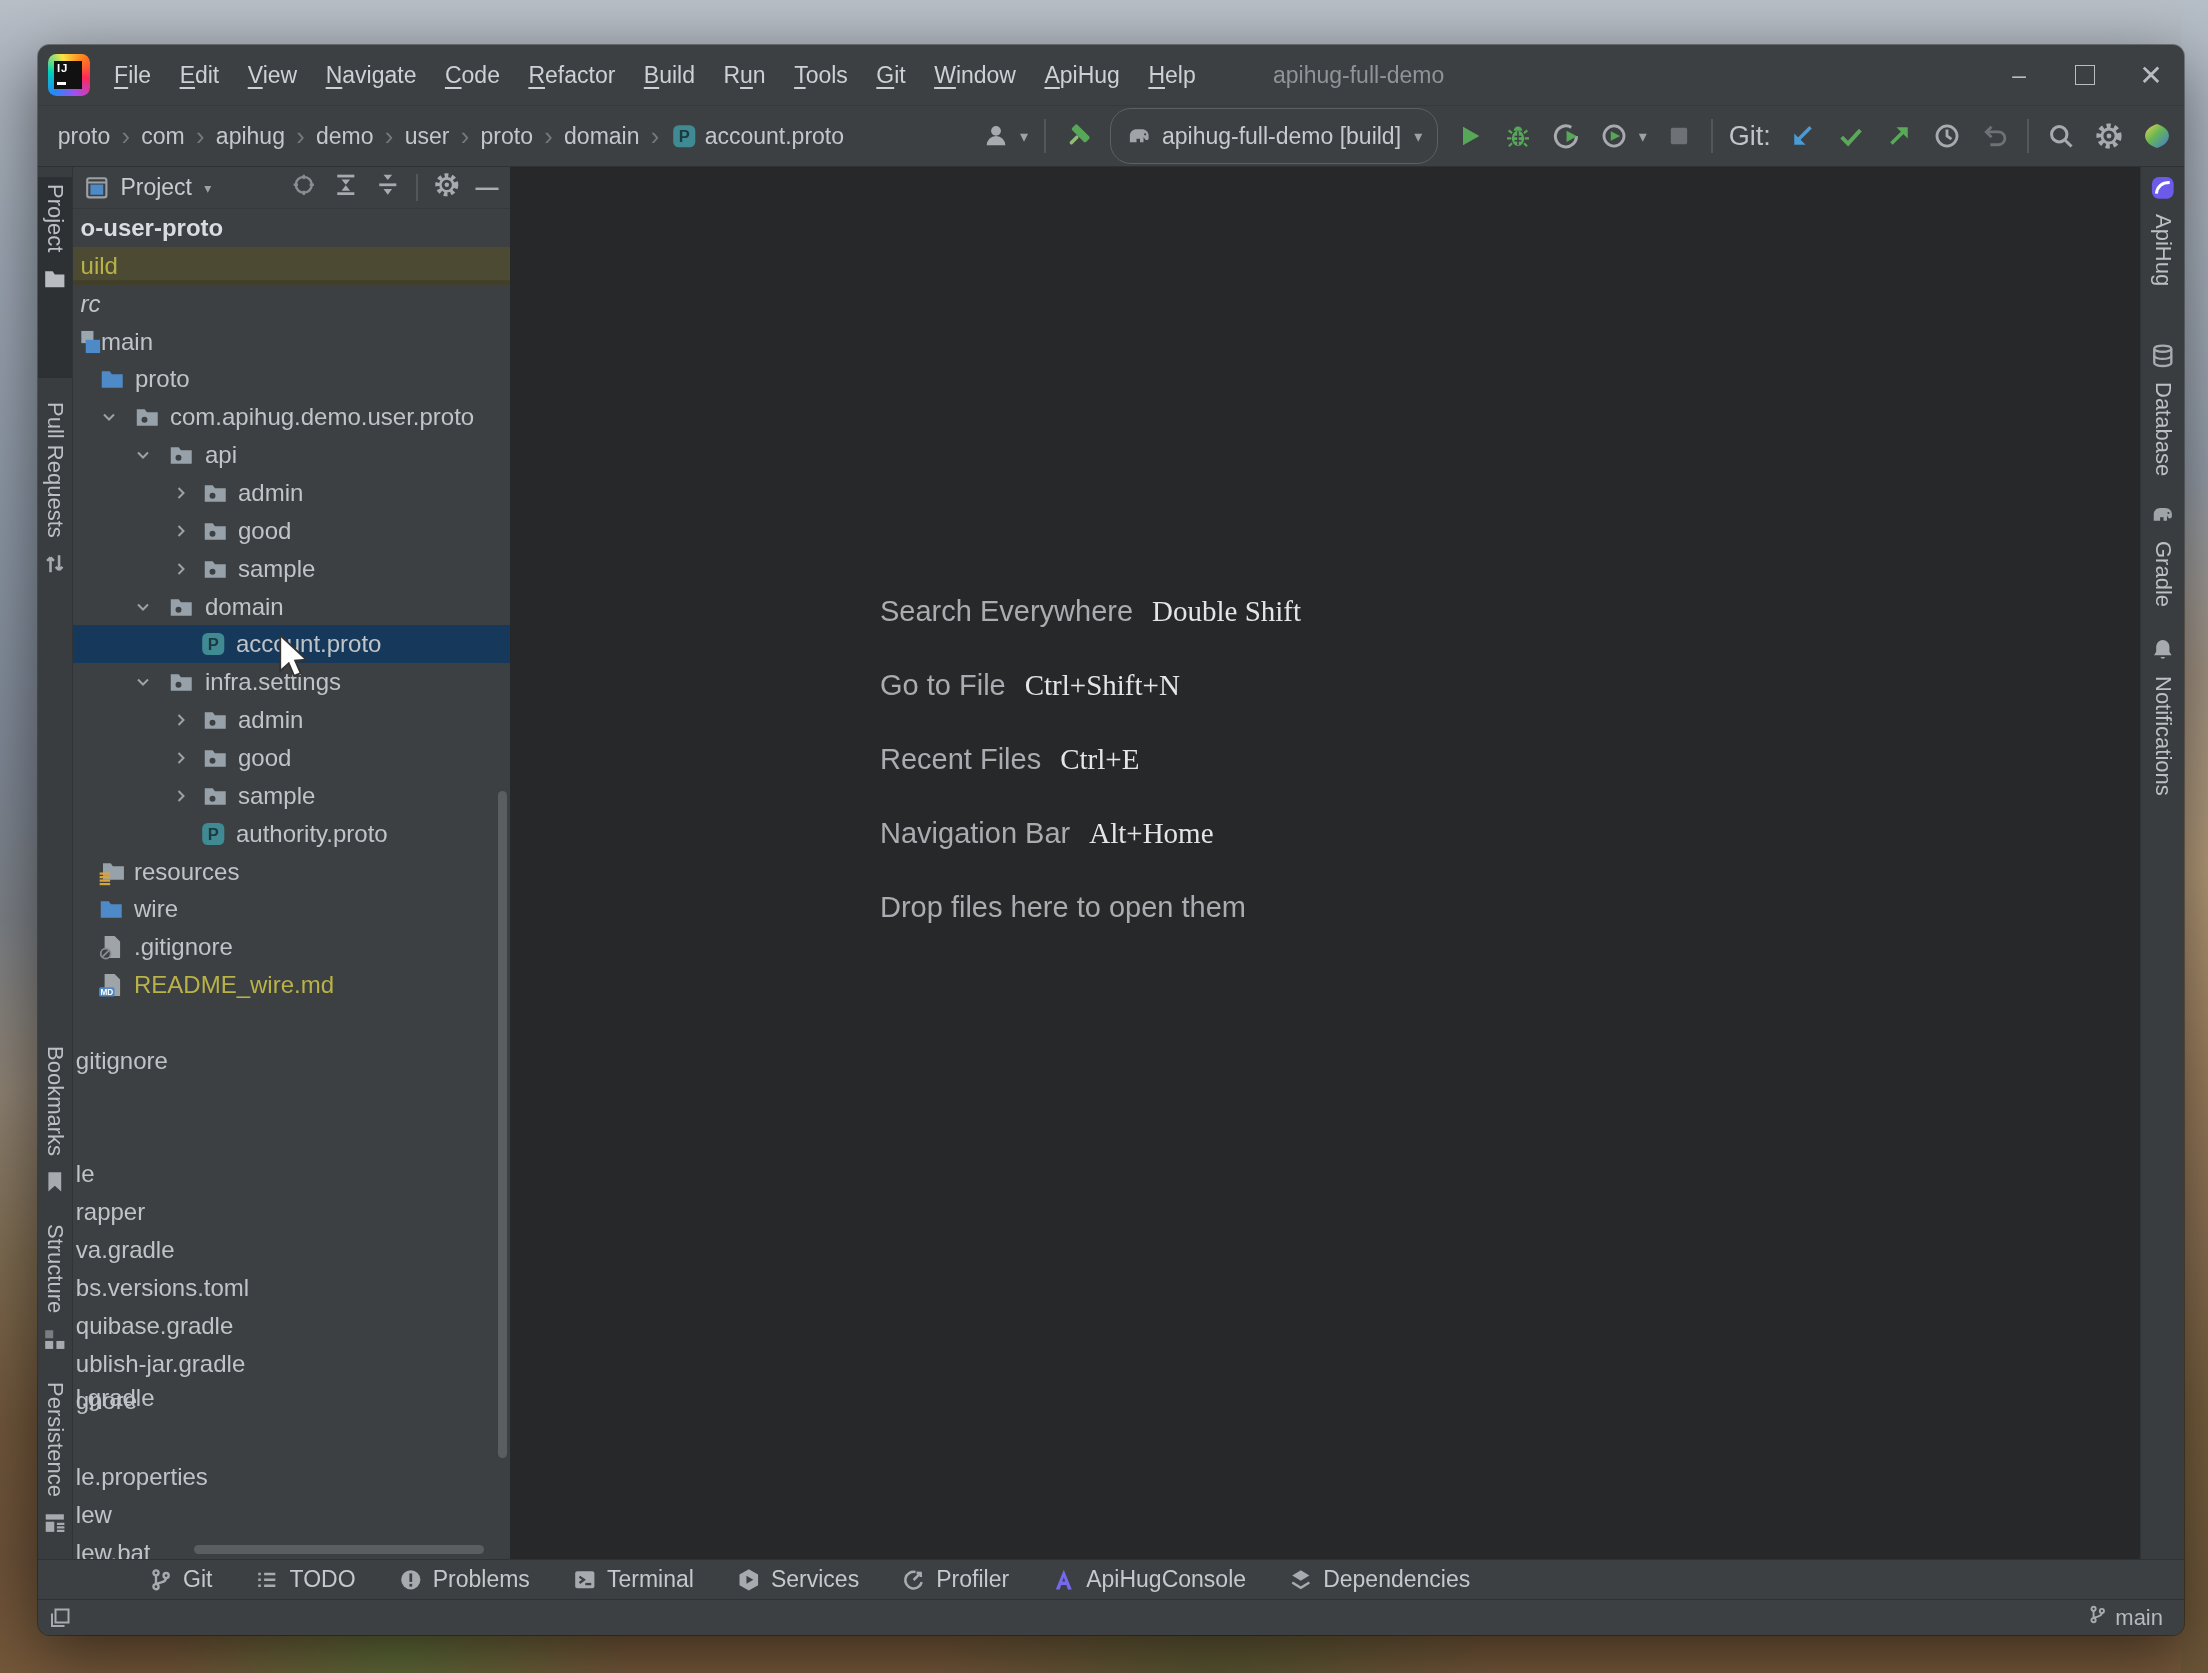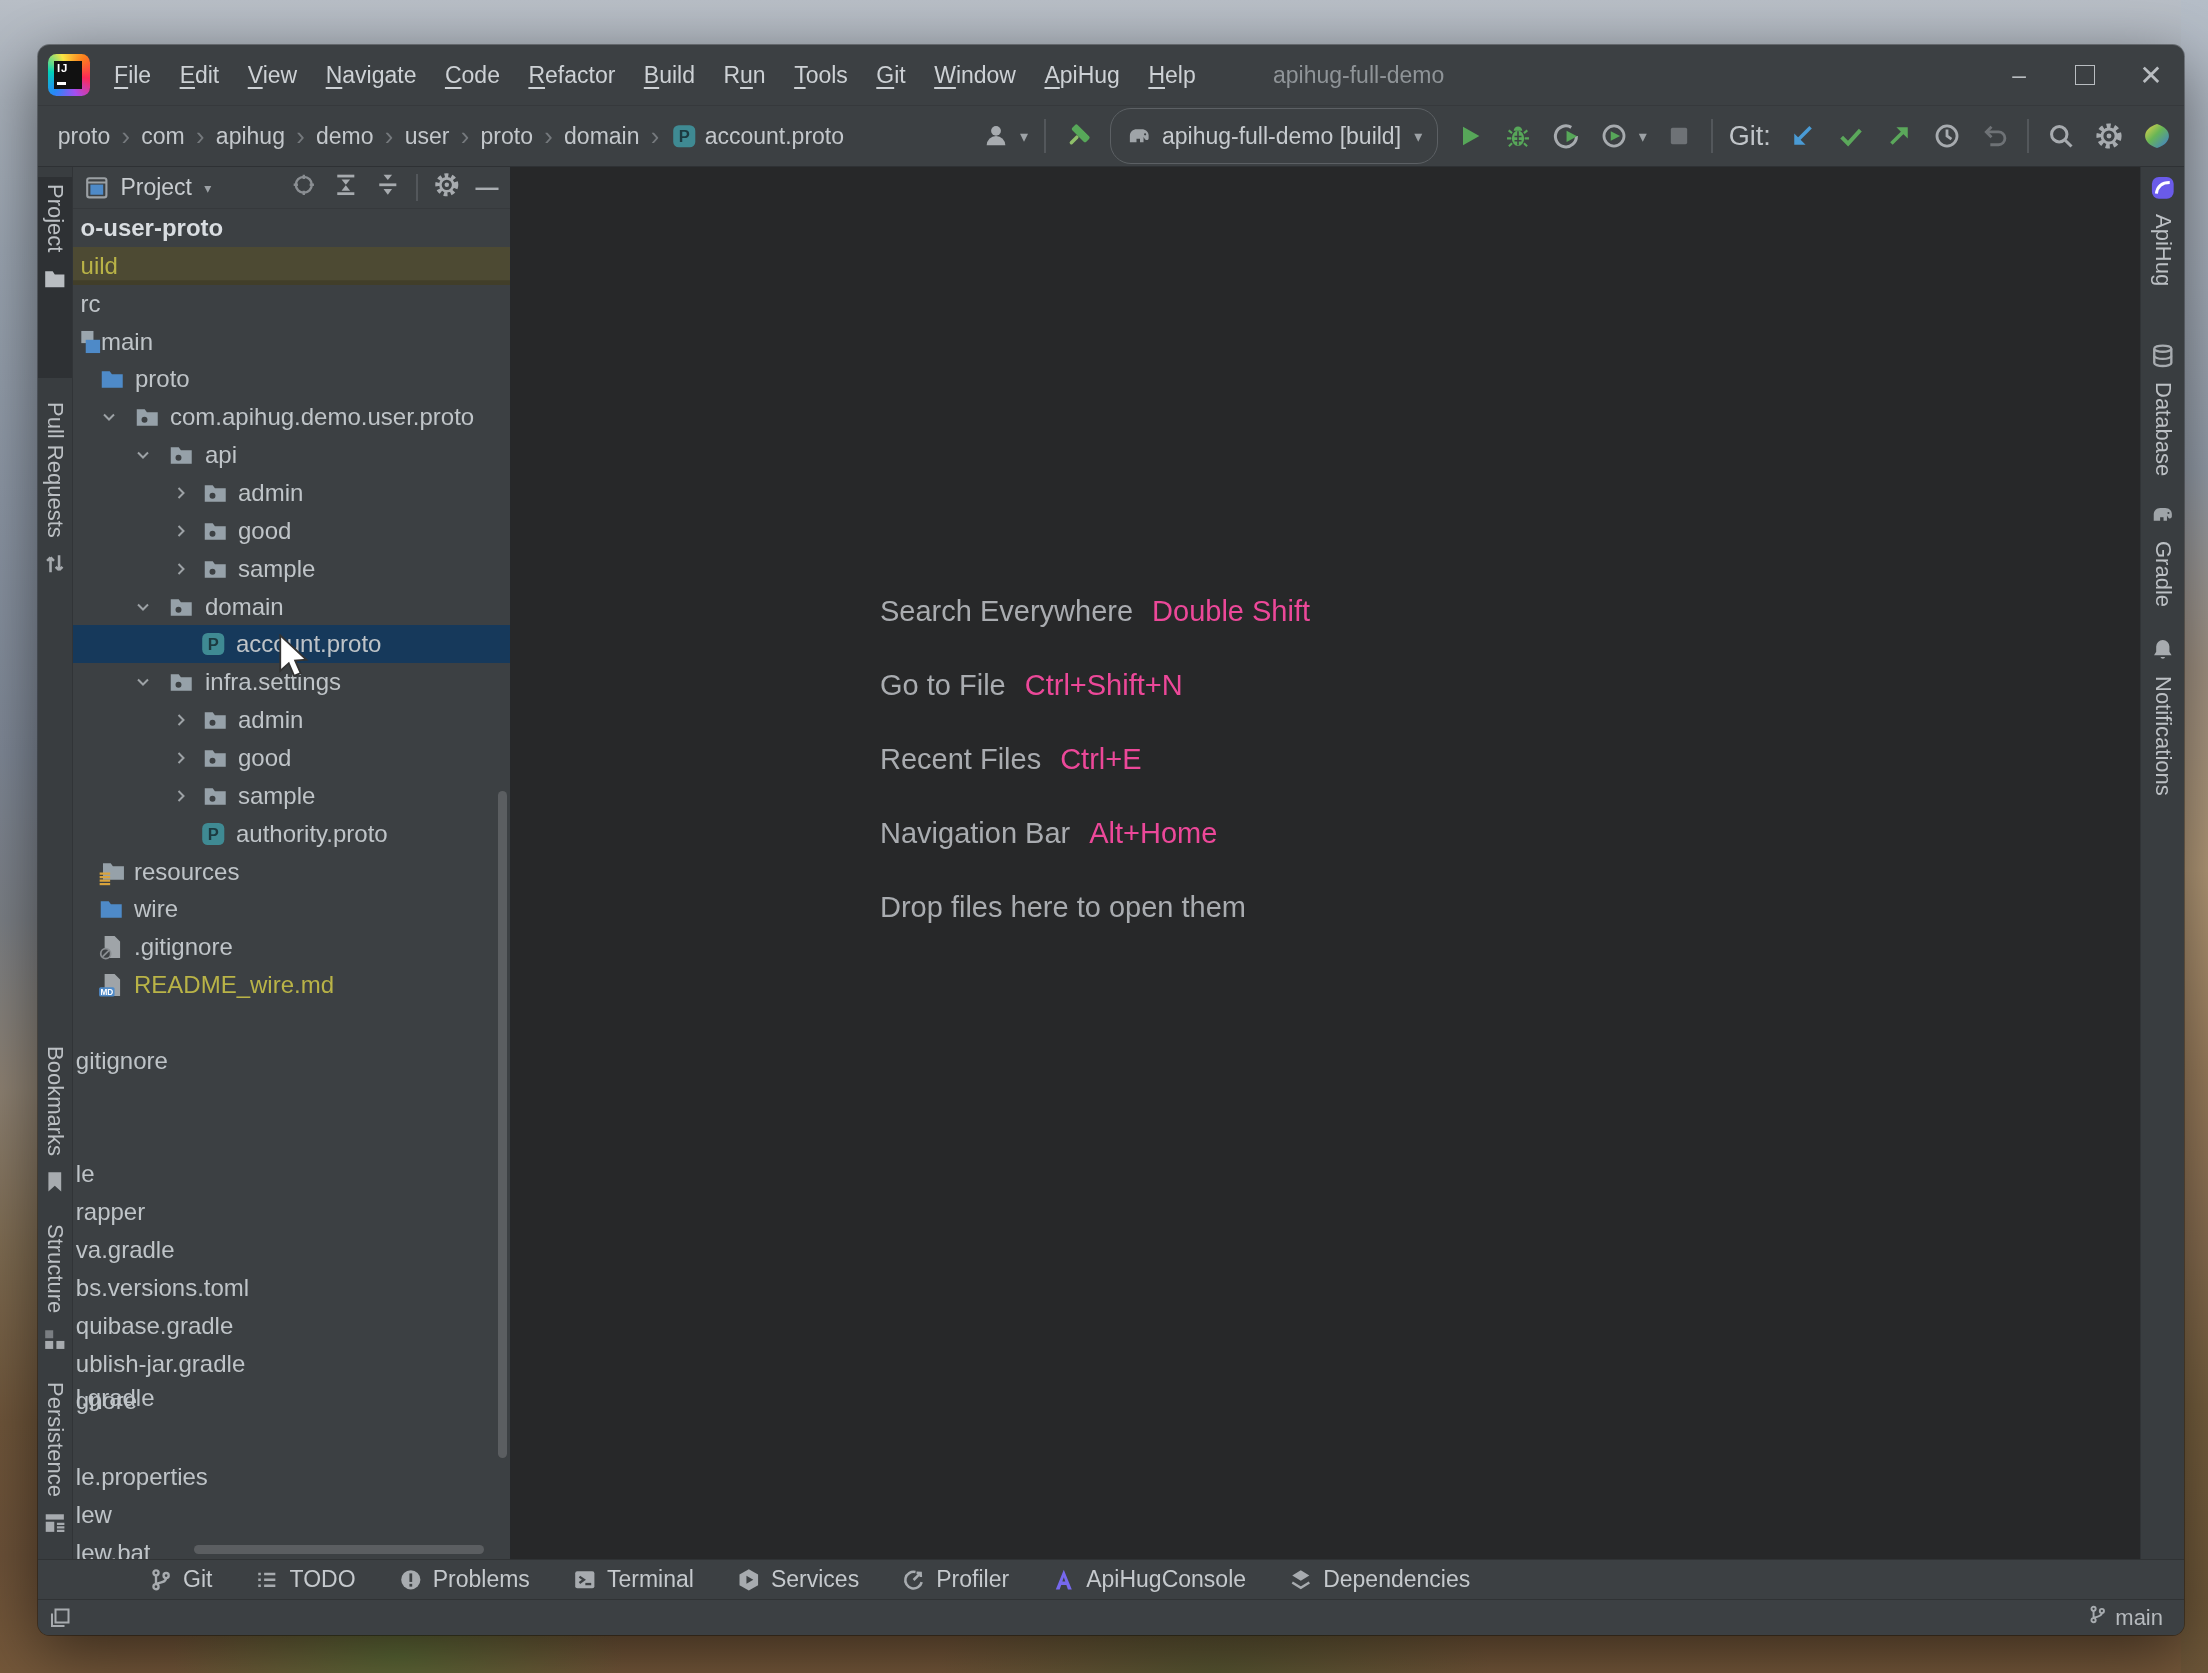--- a/index.html
+++ b/index.html
@@ -77,21 +77,21 @@
   .tlabel { position:absolute; top:50%; transform:translateY(-50%); font-size:24px; color:#BFC4C8; white-space:nowrap; }
   .tlabel.bold { font-weight:bold; color:#D9DDE1; }
   .tlabel.olivetext { color:#B9B347; }
   .vscroll { position:absolute; right:2.8px; top:582px; width:9.5px; height:667px; background:#5B5E61; border-radius:4.7px; }
   .hscroll { position:absolute; left:121px; bottom:4.7px; width:290px; height:9.5px; background:#5B5E61; border-radius:4.7px; }
   
   .editor { flex:1; background:#272829; position:relative; min-width:0; }
   .shortcuts { position:absolute; left:369px; top:428px; }
   .sc-row { display:flex; align-items:baseline; gap:19px; margin-bottom:42px; font-size:29px; height:32px; }
   .sc-label { color:#A9ACB0; }
-  .sc-keys { color:#ec4899; }
+  .sc-keys { color:#e5e5e5;font-family:Liberation Serif, serif; }
   
   .bottombar { height:40px; flex:0 0 auto; background:#3C4043; border-top:0.9px solid #303335; display:flex; align-items:center; gap:42px; padding-left:110px; }
   .btab { display:flex; align-items:center; gap:9.5px; font-size:23px; color:#C5C9CD; white-space:nowrap; }
   .btab svg { width:25.6px; height:25.6px; }
   .statusbar { height:36px; flex:0 0 auto; background:#3C4043; border-top:0.9px solid #303335; display:flex; align-items:center; padding:0 21px 0 9.5px; color:#B6BABE; font-size:22px; }
   .sb-tool svg { width:24px; height:24px; display:block; }
   .sb-right { margin-left:auto; display:flex; align-items:center; gap:7.6px; }
   .sb-right svg { width:21px; height:21px; }
   
   .cursor { position:absolute; left:276px; top:634px; width:34px; height:44px; z-index:60; pointer-events:none; }
@@ -367,21 +367,21 @@
       </div>
       <div class="tree" id="tree">
         <div class="vscroll"></div>
         <div class="hscroll"></div>
       <div class="trow" style="top: 0px;">
             <span class="tlabel bold" style="left:7.6px">o-user-proto</span>
           </div>
           <div class="trow olive" style="top: 38px;">
             <span class="tlabel olivetext" style="left:7.6px">uild</span>
           </div>
-          <div class="trow" style="top: 76px;">
+          <div class="trow" style="top: 76px; font-style: italic;">
             <span class="tlabel" style="left:7.6px">rc</span>
           </div>
           <div class="trow" style="top: 114px;">
             <span class="ticon" style="left:4.7px">
               <svg viewBox="0 0 24 24">
                 <rect x="3" y="2" width="11" height="11" fill="#9BA6AE"></rect>
                 <rect x="7" y="10" width="13" height="12" fill="#4E8AC8"></rect>
               </svg>
             </span>
             <span class="tlabel" style="left:28px">main</span>

